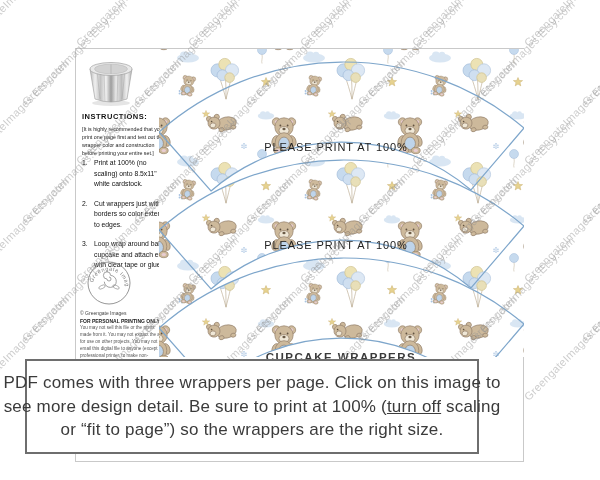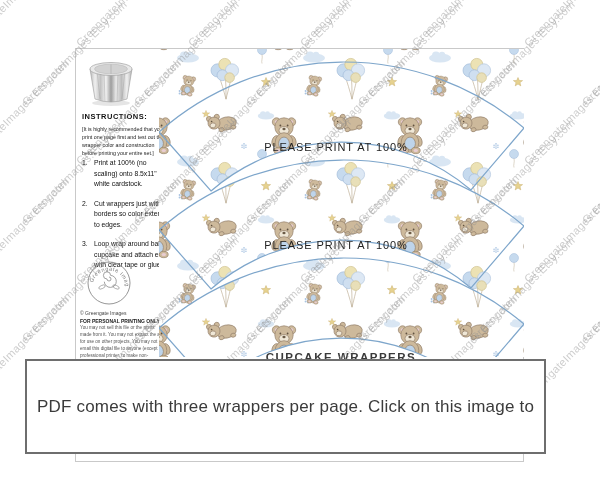--- a/index.html
+++ b/index.html
@@ -26,21 +26,21 @@
   .banner{position:absolute;left:336px;transform:translateX(-50%);font-size:11px;
           letter-spacing:.9px;color:#232323;white-space:nowrap;}
   .banner.b1{top:141px;} .banner.b2{top:239px;}
   .prod-title{position:absolute;left:341px;top:351px;transform:translateX(-50%);
           font-size:11.5px;font-weight:bold;letter-spacing:1.5px;color:#3a3a3a;white-space:nowrap;}
   
   .wm-layer{position:absolute;left:0;top:0;width:600px;height:365px;pointer-events:none;z-index:5;}
   .wm{position:absolute;transform:rotate(-45deg);font-size:11px;color:#8f8f8f;opacity:.45;
       white-space:nowrap;letter-spacing:.3px;}
   
-  .caption{position:absolute;left:25px;top:359px;width:521px;height:95px;box-sizing:border-box;
+  .caption{position:absolute;left:25px;top:359px;width:454px;height:95px;box-sizing:border-box;
            background:#fff;border:2px solid #6e6e6e;z-index:10;display:flex;flex-direction:column;
            align-items:center;justify-content:center;}
   .cap-line{font-size:17px;line-height:1.38;color:#3b3b3b;letter-spacing:.2px;white-space:nowrap;text-align:center;}
   .u{text-decoration:underline;}
 </style>
 </head>
 <body>
 
 <div class="stage">
 
@@ -236,15 +236,21 @@
       <span class="wm" style="left: 169px; top: 342px;">GreengateImages.Etsy.com</span>
       <span class="wm" style="left: 281px; top: 342px;">GreengateImages.Etsy.com</span>
       <span class="wm" style="left: 393px; top: 342px;">GreengateImages.Etsy.com</span>
       <span class="wm" style="left: 505px; top: 342px;">GreengateImages.Etsy.com</span>
     </div>
 
   <div class="caption">
     <div class="cap-line">
       <span>PDF comes with three wrappers per page. Click on this image to</span>
     </div>
+    <div class="cap-line">
+      <span>see more design detail. Be sure to print at 100% (</span><span class="u">turn off</span><span> scaling</span>
+    </div>
+    <div class="cap-line">
+      <span>or “fit to page”) so the wrappers are the right size.</span>
+    </div>
   </div>
 
 </div>
 
 </body></html>

